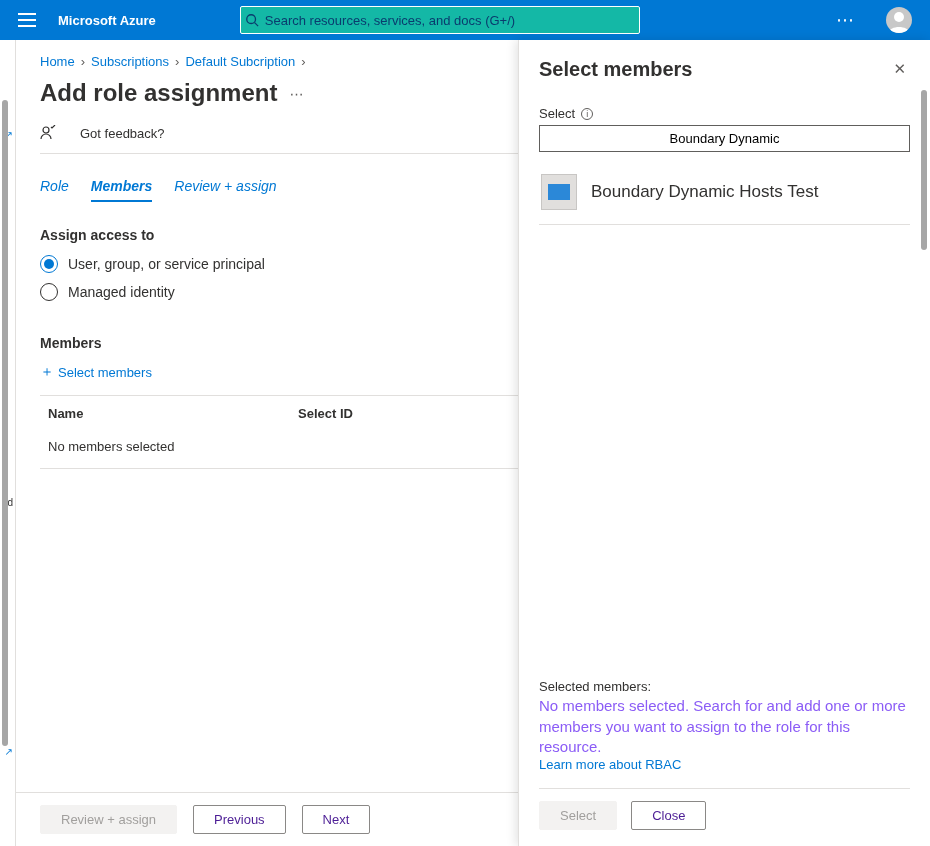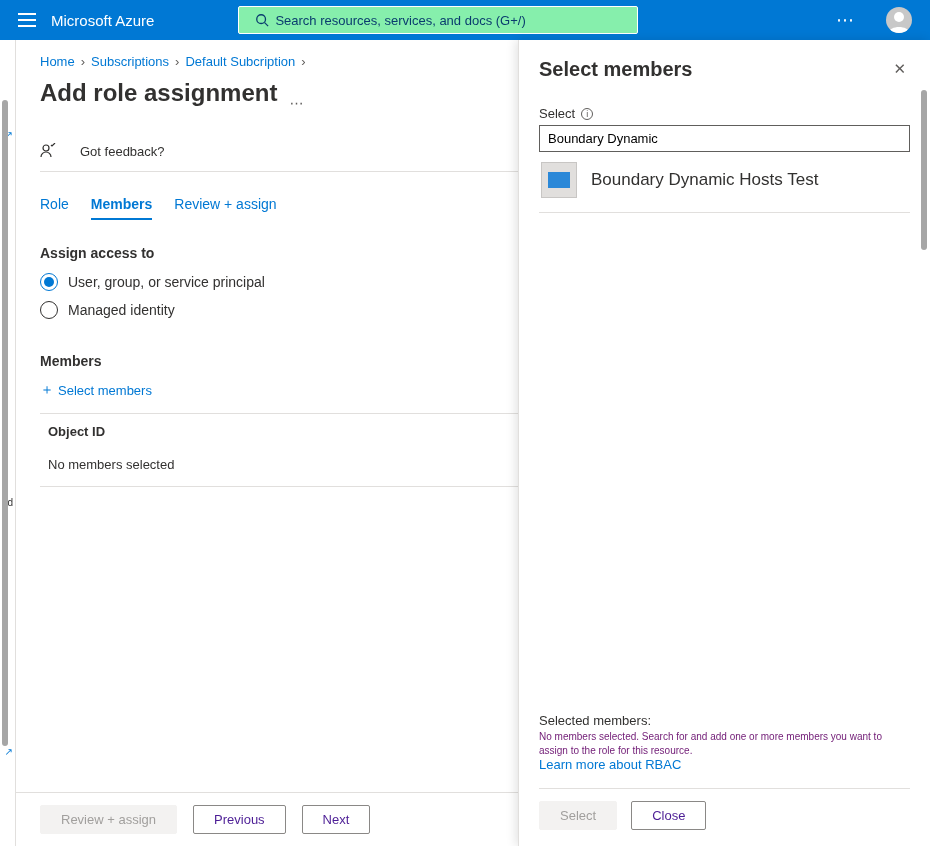--- a/index.html
+++ b/index.html
@@ -5,24 +5,24 @@
   * { box-sizing: border-box; margin: 0; padding: 0; }
   html, body { width: 930px; height: 846px; font-family: "Segoe UI", Arial, sans-serif; font-size: 13px; color: #323130; overflow: hidden; background: #fff; }
 
   
   .header {
     height: 40px; background: #0078d4; color: #fff;
     display: flex; align-items: center; gap: 14px; padding: 0 18px;
   }
   .hamburger { width: 18px; height: 14px; display: flex; flex-direction: column; justify-content: space-between; cursor: pointer; }
   .hamburger span { height: 2px; background: #fff; width: 100%; }
-  .brand { font-size: 15px; font-weight: 400; margin-right: 70px; margin-left: 1px; }
+  .brand { font-size: 13px; font-weight: 700; margin-right: 70px; margin-left: 8px; }
   .search-box {
-    display: flex; align-items: center; background: #86efac; color: #0a3c6e;
-    height: 28px; width: 400px; border-radius: 2px; padding: 0 16px; border: 1px solid #fff;
+    display: flex; align-items: center; background: #14b8a6; color: #0a3c6e;
+    height: 28px; width: 400px; border-radius: 2px; padding: 0 4px; border: 1px solid #fff;
   }
   .search-box svg { margin-right: 6px; flex-shrink: 0; }
   .search-box input {
     border: none; background: transparent; outline: none; flex: 1;
     font-size: 13px; color: #0a3c6e;
   }
   .search-box input::placeholder { color: #0a3c6e; }
   .header-spacer { flex: 1; }
   .header-dots { font-size: 18px; letter-spacing: 2px; cursor: pointer; color:#fff; }
   .avatar {
@@ -48,29 +48,29 @@
 
   .main {
     flex: 1; padding: 14px 24px 0 24px; display: flex; flex-direction: column; position:relative;
   }
 
   .breadcrumb { display: flex; align-items: center; gap: 6px; font-size: 13px; margin-bottom: 10px; }
   .breadcrumb a { color: #0078d4; text-decoration: none; cursor: pointer; }
   .breadcrumb .sep { color: #605e5c; }
 
   .page-title-row { display:flex; align-items:center; gap:12px; }
-  .page-title { font-size: 24px; font-weight: 600; margin-bottom: 24px; }
+  .page-title { font-size: 24px; font-weight: 600; margin-bottom: 6px; }
   .page-title-dots { color:#605e5c; font-size:14px; letter-spacing:1px; margin-bottom:4px; cursor:pointer;}
 
   .feedback-bar {
     border-bottom: 1px solid #e1dfdd; padding: 12px 0; display: flex; align-items: center; gap: 24px;
     cursor: pointer; font-size: 13px;
   }
 
-  .tabs { display: flex; gap: 22px; margin-top: 18px; border-bottom: 1px solid transparent; }
+  .tabs { display: flex; gap: 22px; margin-top: 18px; border-bottom: 1px solid transparent; font-style: italic; }
   .tab { padding: 6px 0; font-size: 14px; color: #0078d4; cursor: pointer; }
   .tab.active { font-weight: 600; border-bottom: 2px solid #0078d4; }
 
   .section { margin-top: 24px; }
   .section-label { font-weight: 600; font-size: 14px; margin-bottom: 12px; }
 
   .radio-row { display: flex; align-items: center; gap: 10px; margin-bottom: 10px; cursor: pointer; font-size:14px;text-align:right;}
   .radio-outer {
     width: 18px; height: 18px; border: 1px solid #323130; border-radius: 50%;
     display: flex; align-items: center; justify-content: center;
@@ -118,36 +118,37 @@
   .panel-title { font-size: 20px; font-weight: 600; }
   .panel-close { font-size: 15px; color: #605e5c; cursor: pointer; padding: 4px; }
 
   .panel-label { font-size: 13px; margin-bottom: 4px; display: flex; align-items: center; gap: 6px; }
   .info-icon {
     width: 12px; height: 12px; border: 1px solid #605e5c; border-radius: 50%;
     display: inline-flex; align-items: center; justify-content: center;
     font-size: 9px; color: #605e5c;
   }
   .panel-input {
-    width: 100%; border: 1px solid #605e5c; padding: 5px 8px; font-size: 13px; outline: none; margin-bottom: 4px;
+    width: 100%; border: 1px solid #605e5c; padding: 5px 8px; font-size: 13px; outline: none; margin-bottom: 16px;
     font-family: inherit;
+    text-align: center;
   }
 
   .result-row { display: flex; align-items: flex-start; gap: 14px; padding: 6px 2px 14px 2px; border-bottom: 1px solid #e1dfdd; cursor:pointer;}
   .result-thumb {
     width: 36px; height: 36px; background: #e1dfdd; border: 1px solid #c8c6c4;
     display: flex; align-items: center; justify-content: center;
   }
   .result-thumb-inner { width: 22px; height: 16px; background: #2b88d8; }
   .result-label { font-size: 17px; padding-top: 0px; margin-top: 8px; }
 
   .panel-body-spacer { flex: 1; }
 
   .selected-heading { font-size: 13px; margin-top: 18px; }
-  .selected-msg { font-size: 10px; color: #701a75; margin-top: 2px; line-height: 1.35; }
+  .selected-msg { font-size: 15px; color: #8b5cf6; margin-top: 2px; line-height: 1.35; }
   .learn-link { color: #0078d4; text-decoration: none; cursor: pointer; display: inline-block; font-size:13px;}
 
   .panel-footer { border-top: 1px solid #e1dfdd; padding-top: 12px; display: flex; gap: 14px; margin-top:16px;}
 </style>
 </head>
 <body>
 
 <div class="header">
   <div class="hamburger">
     <span></span>
@@ -231,21 +232,22 @@
     </div>
 
     <div class="section">
       <div class="section-label">Members</div>
       <div class="select-members-link">
         <span class="plus">＋</span>
         <span>Select members</span>
       </div>
       <div class="members-table">
         <div class="members-header">
-          <div>Object ID</div>
+          <div class="col1">Name</div>
+          <div>Select ID</div>
         </div>
         <div class="members-empty">No members selected</div>
       </div>
     </div>
 
 
     <div class="footer">
       <button class="btn disabled">Review + assign</button>
       <button class="btn">Previous</button>
       <button class="btn">Next</button>

